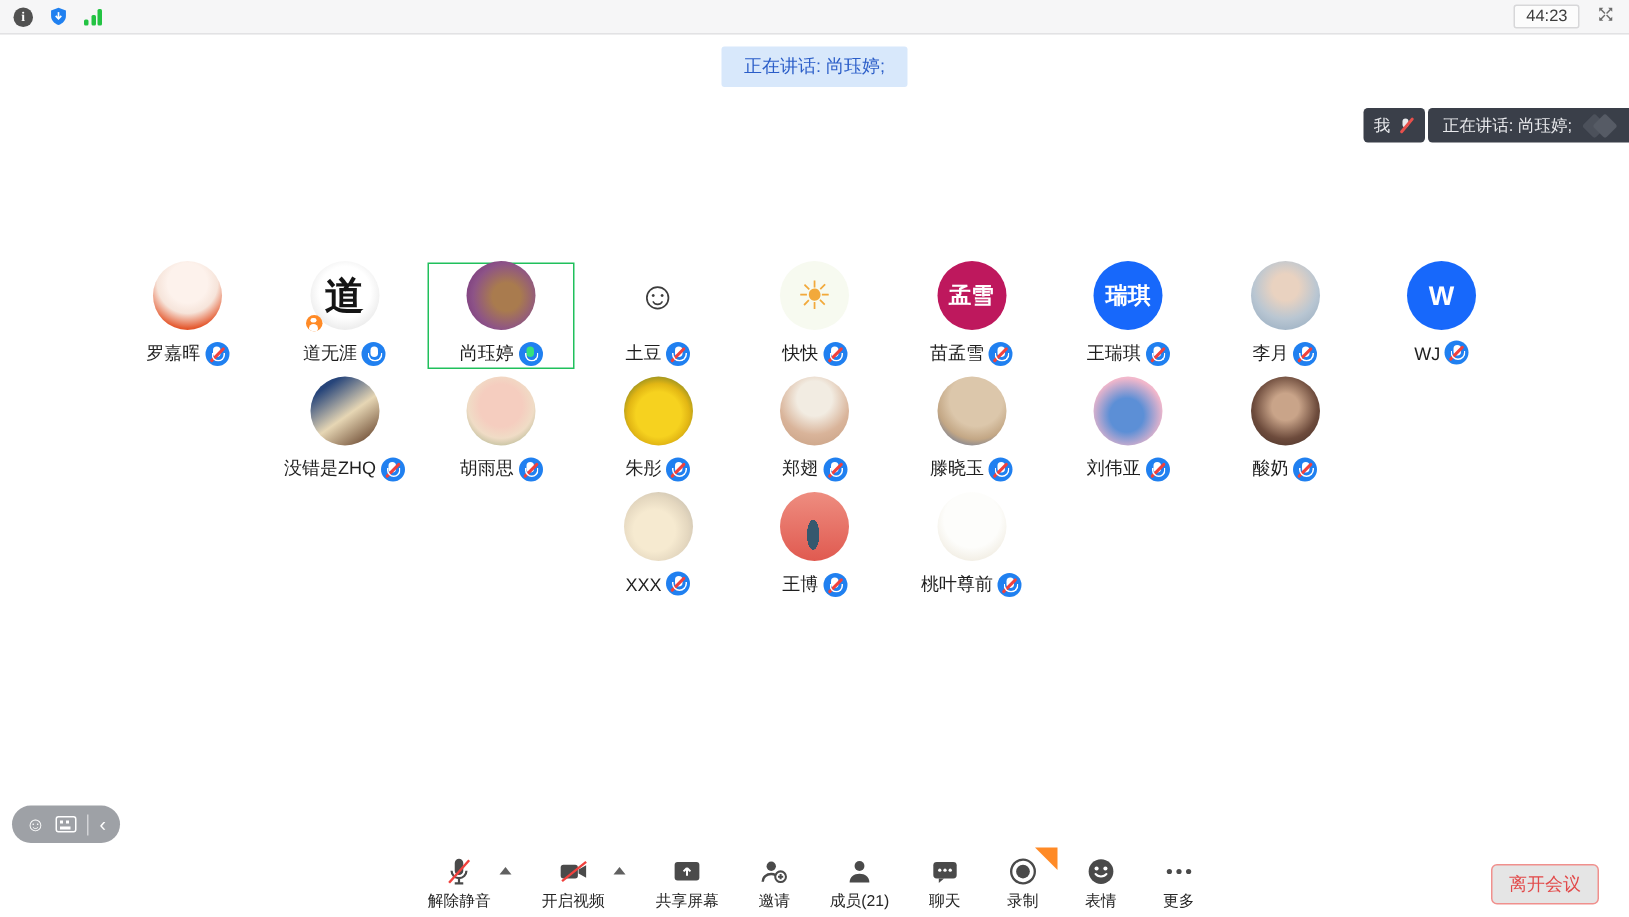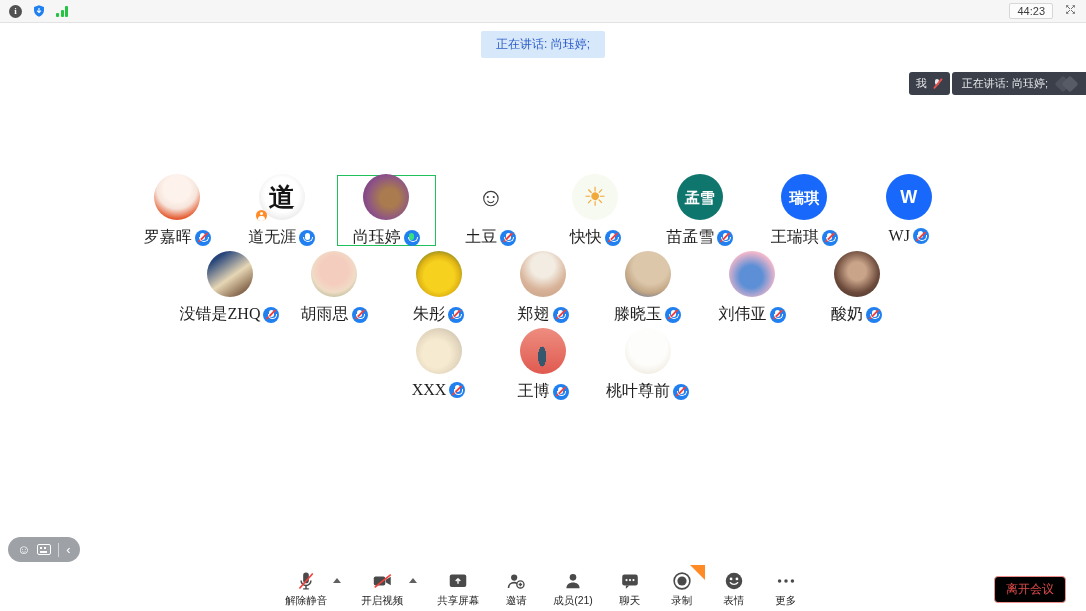--- a/index.html
+++ b/index.html
@@ -50,21 +50,21 @@
   .avatar-wrap { position:relative; width:46px; height:46px; }
   .avatar { width:46px; height:46px; border-radius:50%; display:flex; align-items:center;
             justify-content:center; color:#fff; font-weight:600; overflow:hidden; line-height:1; }
   .host-badge { display:none; position:absolute; left:-3px; bottom:-1px; width:11px; height:11px;
                 border-radius:50%; background:#ff8a26; overflow:hidden; }
   .host-badge[data-host="true"] { display:block; }
   .host-badge::before { content:""; position:absolute; left:3.75px; top:1.5px; width:3.5px; height:3.5px;
                         border-radius:50%; background:#fff; }
   .host-badge::after { content:""; position:absolute; left:2.25px; top:5.8px; width:6.5px; height:6.5px;
                        border-radius:50%; background:#fff; }
-  .namerow { margin-top:7px; display:flex; align-items:center; gap:3px; font-size:16px; color:#1f1f1f;font-family:Liberation Serif, serif; }
+  .namerow { margin-top:7px; display:flex; align-items:flex-end; gap:3px; font-size:12px; color:#1f1f1f; }
 
   .mic { position:relative; width:16px; height:16px; border-radius:50%; background:#2080f0; flex:0 0 16px; }
   .mic::before { content:""; position:absolute; left:5.5px; top:3px; width:5px; height:7px;
                  background:#fff; border-radius:2.5px; }
   .mic::after { content:""; position:absolute; left:4.2px; top:7px; width:7.6px; height:4.6px;
                 border:1px solid #fff; border-top:none; border-radius:0 0 6px 6px; }
   .mic[data-mic="speaking"]::before { background:#35e07d; }
   .mic .slash { display:none; position:absolute; left:7px; top:1.5px; width:2px; height:13px;
                 background:#f0413d; border-radius:1px; transform:rotate(45deg); }
   .mic[data-mic="muted"] .slash { display:block; }
@@ -88,21 +88,21 @@
   .tool-label { font-size:10.5px; color:#262626; white-space:nowrap; }
   .chev { position:absolute; right:-14px; top:8px; width:0; height:0;
           border-left:4px solid transparent; border-right:4px solid transparent;
           border-bottom:5px solid #606060; }
   .tool-icon { height:22px; display:flex; align-items:center; }
   .rec-wrap { position:relative; }
   .rec-badge { position:absolute; top:-5px; right:-12px; width:0; height:0;
                border-top:15px solid #ff8a26; border-left:15px solid transparent; }
 
   
-  .leave-btn { position:absolute; right:20px; bottom:8px; background:#000000; border:1px solid #f0908d;
+  .leave-btn { position:absolute; right:20px; bottom:8px; background:#e5e5e5; border:1px solid #f0908d;
                color:#e24a4a; font-size:12px; padding:4px 11px; border-radius:4px; cursor:pointer; }
 </style>
 </head>
 <body>
 
 <div class="screen">
 
   <div class="titlebar">
     <div class="tb-left">
       <div class="info-ic">i</div>
@@ -217,21 +217,21 @@
           <div class="namerow">
             <span>快快</span>
             <span class="mic" data-mic="muted">
               <i class="slash"></i>
             </span>
           </div>
         </div>
 
         <div class="cell" data-speaking="false">
           <div class="avatar-wrap">
-            <div class="avatar" style="background:#0f766e;color:#fff;font-size:15px">
+            <div class="avatar" style="background:#be185d;color:#fff;font-size:15px">
               <span>孟雪</span>
             </div>
 
           </div>
           <div class="namerow">
             <span>苗孟雪</span>
             <span class="mic" data-mic="muted">
               <i class="slash"></i>
             </span>
           </div>
@@ -245,20 +245,34 @@
 
           </div>
           <div class="namerow">
             <span>王瑞琪</span>
             <span class="mic" data-mic="muted">
               <i class="slash"></i>
             </span>
           </div>
         </div>
 
+        <div class="cell" data-speaking="false">
+          <div class="avatar-wrap">
+            <div class="avatar" style="background:radial-gradient(circle at 50% 38%, #e9d2c0 0 24%, #b9c6d2 58%, #8ea6bc 100%)">
+              <span></span>
+            </div>
+
+          </div>
+          <div class="namerow">
+            <span>李月</span>
+            <span class="mic" data-mic="muted">
+              <i class="slash"></i>
+            </span>
+          </div>
+        </div>
 
         <div class="cell" data-speaking="false">
           <div class="avatar-wrap">
             <div class="avatar" style="background:#1768fb;color:#fff;font-size:18px">
               <span>W</span>
             </div>
 
           </div>
           <div class="namerow">
             <span>WJ</span>

